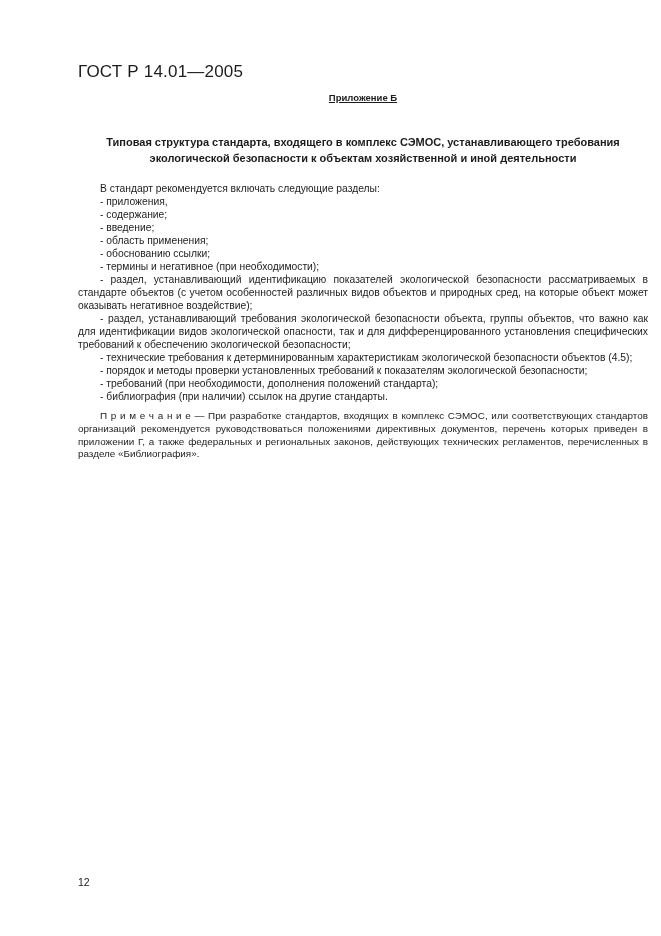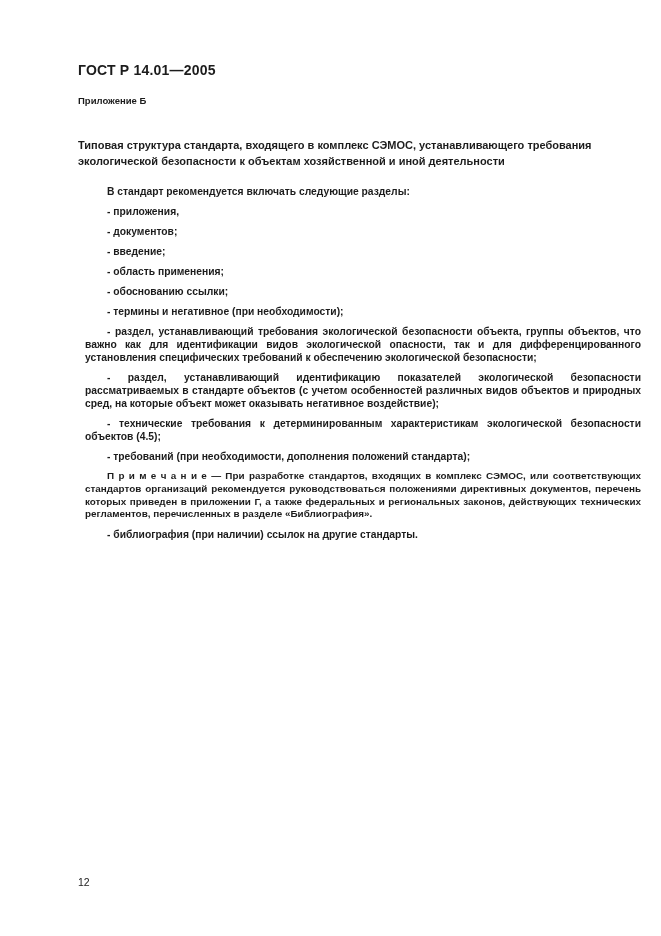--- a/index.html
+++ b/index.html
@@ -13,47 +13,48 @@
     color: #1c1c1c;
     overflow: hidden;
   }
   .content {
     position: absolute;
     left: 78px;
     top: 62px;
     width: 570px;
   }
   .doc-header {
-    font-size: 14px;
-    font-weight: bold;
+    font-size: 17px;
+    font-weight: normal;
     letter-spacing: 0.2px;
   }
   .appendix {
-    margin-top: 16px;
+    margin-top: 9px;
+    text-align: center;
     font-weight: bold;
     font-size: 9.5px;
     line-height: 13px;
+    text-decoration: underline;
   }
   .title {
     margin-top: 31px;
-    text-align: left;
+    text-align: center;
     font-weight: bold;
     font-size: 11px;
     line-height: 15.5px;
   }
   .body {
     margin-top: 16px;
     font-size: 10.3px;
     line-height: 13px;
     text-align: justify;
   }
   .para {
     text-indent: 22px;
-    margin: 7px;
-    font-weight: bold;
+    margin: 0;
   }
   .note {
     margin-top: 7px;
     font-size: 9.9px;
     line-height: 12.8px;
   }
   .page-number {
     position: absolute;
     left: 78px;
     top: 848px;
@@ -70,28 +71,29 @@
 
     <div class="appendix">
       <div>Приложение Б</div>
     </div>
 
     <div class="title">Типовая структура стандарта, входящего в комплекс СЭМОС, устанавливающего требования экологической безопасности к объектам хозяйственной и иной деятельности</div>
 
     <div class="body">
       <p class="para">В стандарт рекомендуется включать следующие разделы:</p>
       <p class="para">- приложения,</p>
-      <p class="para">- документов;</p>
+      <p class="para">- содержание;</p>
       <p class="para">- введение;</p>
       <p class="para">- область применения;</p>
       <p class="para">- обоснованию ссылки;</p>
       <p class="para">- термины и негативное (при необходимости);</p>
+      <p class="para">- раздел, устанавливающий идентификацию показателей экологической безопасности рассматриваемых в стандарте объектов (с учетом особенностей различных видов объектов и природных сред, на которые объект может оказывать негативное воздействие);</p>
       <p class="para">- раздел, устанавливающий требования экологической безопасности объекта, группы объектов, что важно как для идентификации видов экологической опасности, так и для дифференцированного установления специфических требований к обеспечению экологической безопасности;</p>
-      <p class="para">- раздел, устанавливающий идентификацию показателей экологической безопасности рассматриваемых в стандарте объектов (с учетом особенностей различных видов объектов и природных сред, на которые объект может оказывать негативное воздействие);</p>
       <p class="para">- технические требования к детерминированным характеристикам экологической безопасности объектов (4.5);</p>
+      <p class="para">- порядок и методы проверки установленных требований к показателям экологической безопасности;</p>
       <p class="para">- требований (при необходимости, дополнения положений стандарта);</p>
+      <p class="para">- библиография (при наличии) ссылок на другие стандарты.</p>
       <p class="para note">П р и м е ч а н и е — При разработке стандартов, входящих в комплекс СЭМОС, или соответствующих стандартов организаций рекомендуется руководствоваться положениями директивных документов, перечень которых приведен в приложении Г, а также федеральных и региональных законов, действующих технических регламентов, перечисленных в разделе «Библиография».</p>
-      <p class="para">- библиография (при наличии) ссылок на другие стандарты.</p>
     </div>
   </div>
 
   <div class="page-number">12</div>
 </div>
 
 </body></html>

